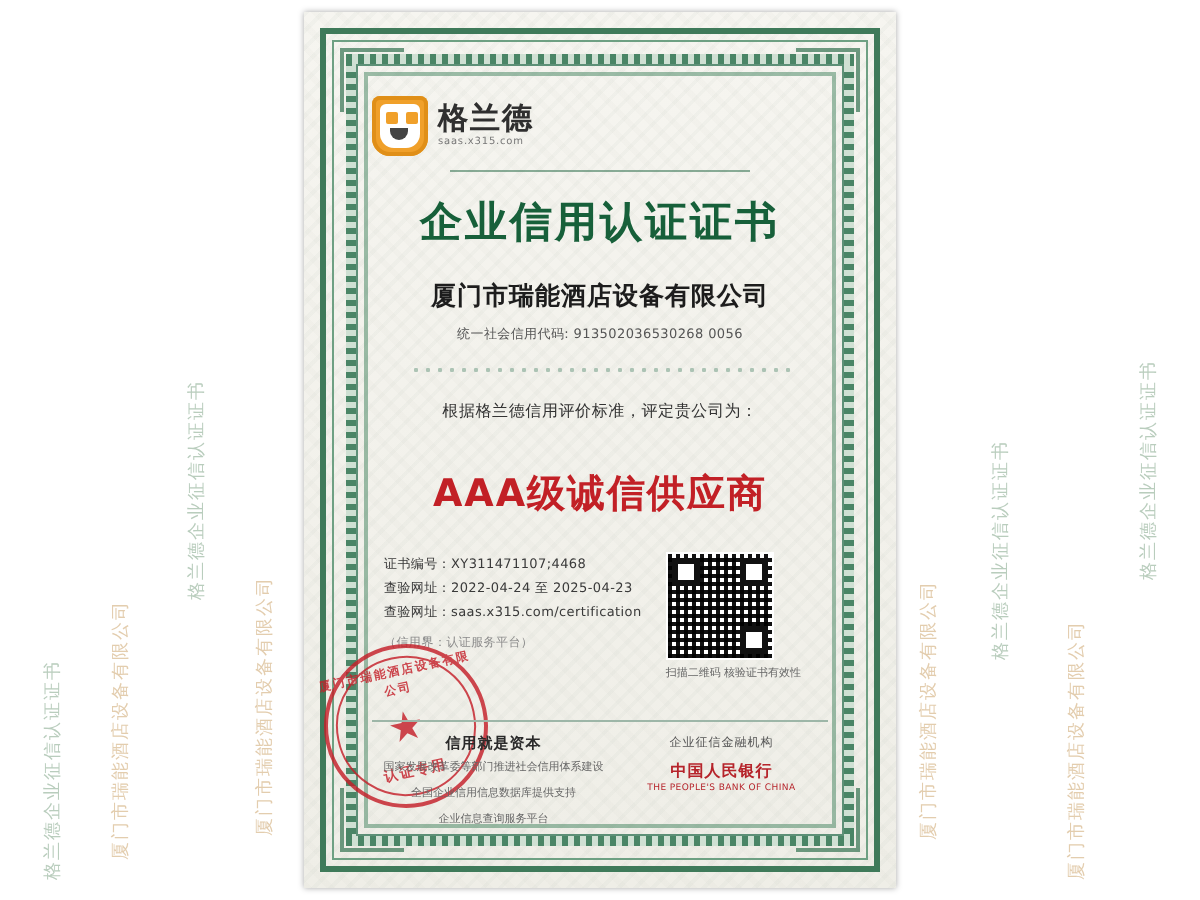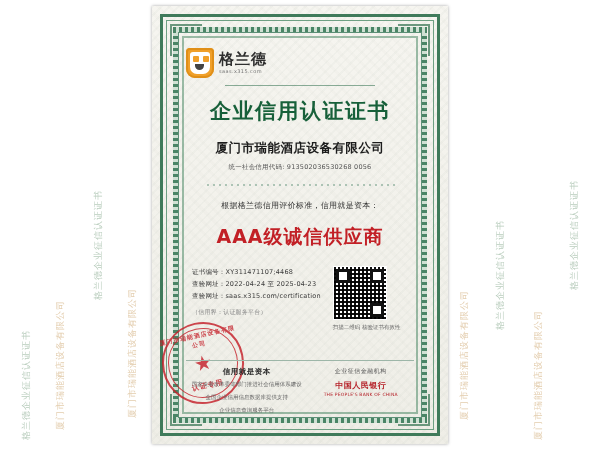--- a/index.html
+++ b/index.html
@@ -195,21 +195,21 @@
   }
 
   .statement {
     margin-top: 13px;
     font-size: 8px;
     color: #333;
     letter-spacing: .3px;
   }
 
   .award {
-    margin-top: 13px;
+    margin-top: 23px;
     font-size: 19px;
     font-weight: bold;
     color: #c22026;
     letter-spacing: 1px;
   }
 
   
   .details-row {
     margin-top: 16px;
     display: flex;
@@ -424,21 +424,21 @@
       </div>
       <div class="logo-rule"></div>
 
       <div class="cert-title">企业信用认证证书</div>
 
       <div class="company">厦门市瑞能酒店设备有限公司</div>
       <div class="usci">统一社会信用代码: 913502036530268 0056</div>
 
       <div class="divider-dots"></div>
 
-      <div class="statement">根据格兰德信用评价标准，信用就是资本：</div>
+      <div class="statement">根据格兰德信用评价标准，评定贵公司为：</div>
 
       <div class="award">AAA级诚信供应商</div>
 
       <div class="details-row">
         <div class="details">
           <div>
             <span>证书编号：</span><span>XY311471107;4468</span>
           </div>
           <div>
             <span>查验网址：</span><span>2022-04-24 至 2025-04-23</span>

